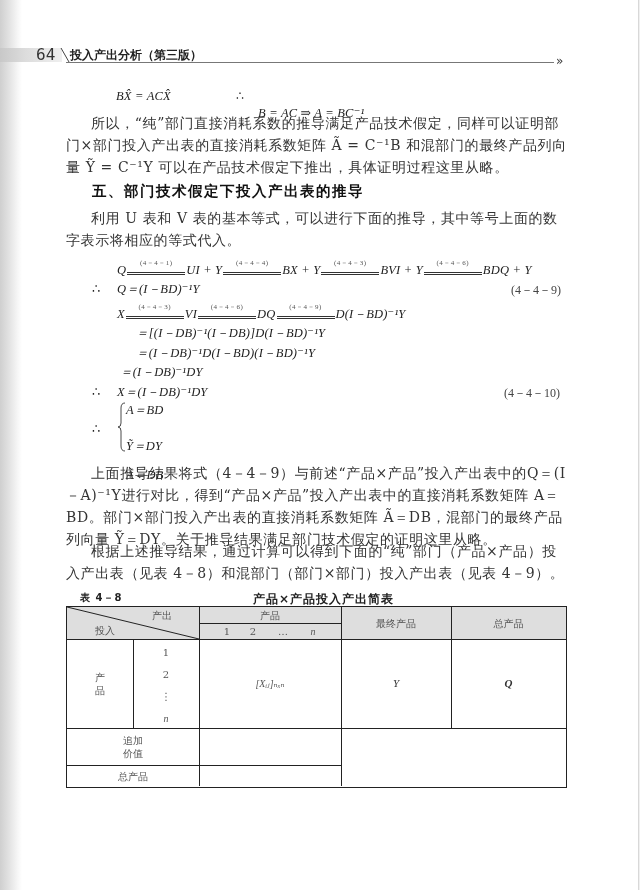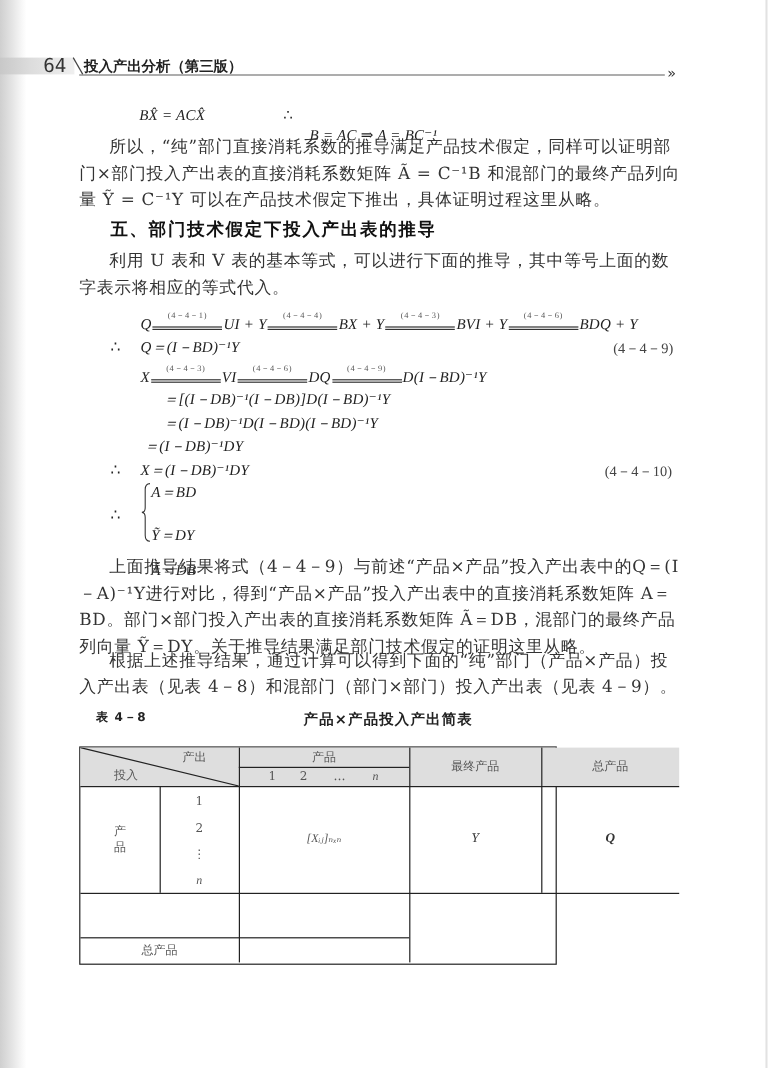--- a/index.html
+++ b/index.html
@@ -47,21 +47,21 @@
   .arrowlab { display: inline-block; position: relative; width: 58px; height: 14px; vertical-align: middle; margin: 0 1px; }
   .arrowlab .lab { position: absolute; top: -9px; left: 0; width: 100%; text-align: center; font-size: 7px; font-style: normal; color: #555; letter-spacing: 0.5px; }
   .arrowlab .bar1 { position: absolute; top: 8px; left: 0; width: 100%; height: 1px; background: #333; }
   .arrowlab .bar2 { position: absolute; top: 10px; left: 0; width: 100%; height: 1px; background: #333; }
 
   .brace { position: absolute; left: 118px; top: 402px; width: 8px; height: 50px; }
 
   
   .tbl-caption-num { position: absolute; left: 80px; top: 591px; font-size: 10px; font-weight: bold; font-family: "DejaVu Sans", sans-serif; letter-spacing: 1px; color: #222;}
   .tbl-caption-title { position: absolute; left: 253px; top: 591px; font-size: 12px; font-weight: bold; font-family: "DejaVu Sans", sans-serif; letter-spacing: 1px; color: #222;}
-  .tbl { position: absolute; left: 66px; top: 622px; width: 398px; height: 182px; border: 1.5px solid #222; box-sizing: border-box; }
+  .tbl { position: absolute; left: 66px; top: 606px; width: 501px; height: 182px; border: 1.5px solid #222; box-sizing: border-box; }
   .cell { position: absolute; box-sizing: border-box; display: flex; align-items: center; justify-content: center; font-size: 10px; color: #555; text-align: center; line-height: 13px; }
   .hdr { background: #dedede; }
   .vline { position: absolute; width: 1px; background: #222; }
   .hline { position: absolute; height: 1px; background: #222; }
 </style>
 </head>
 <body>
 
 <div class="left-shadow"></div>
 <div class="right-edge"></div>
@@ -148,20 +148,22 @@
 品</div>
   <div class="cell" style="left:66px; top:38px; width:66px; height:14px;">1</div>
   <div class="cell" style="left:66px; top:60px; width:66px; height:14px;">2</div>
   <div class="cell" style="left:66px; top:82px; width:66px; height:14px;">⋮</div>
   <div class="cell math" style="left:66px; top:104px; width:66px; height:14px;">n</div>
 
   <div class="cell math" style="left:132px; top:32px; width:142px; height:89px;">[Xᵢⱼ]ₙₓₙ</div>
   <div class="cell math" style="left:274px; top:32px; width:110px; height:89px; font-size:11px; color:#333;">Y</div>
   <div class="cell math" style="left:384px; top:32px; width:115px; height:89px; font-size:11px; color:#333; font-weight:bold;">Q</div>
 
+  <div class="cell" style="left:0; top:121px; width:132px; height:37px; white-space:pre-line;">追加
+价值</div>
   <div class="cell" style="left:0; top:158px; width:132px; height:22px;">总产品</div>
 
   <div class="vline" style="left:132px; top:0; height:179px;"></div>
   <div class="vline" style="left:274px; top:0; height:179px;"></div>
   <div class="vline" style="left:384px; top:0; height:121px;"></div>
   <div class="vline" style="left:66px; top:32px; height:89px;"></div>
   <div class="hline" style="left:132px; top:16px; width:142px;"></div>
   <div class="hline" style="left:0; top:32px; width:499px;"></div>
   <div class="hline" style="left:0; top:121px; width:499px;"></div>
   <div class="hline" style="left:0; top:158px; width:274px;"></div>

